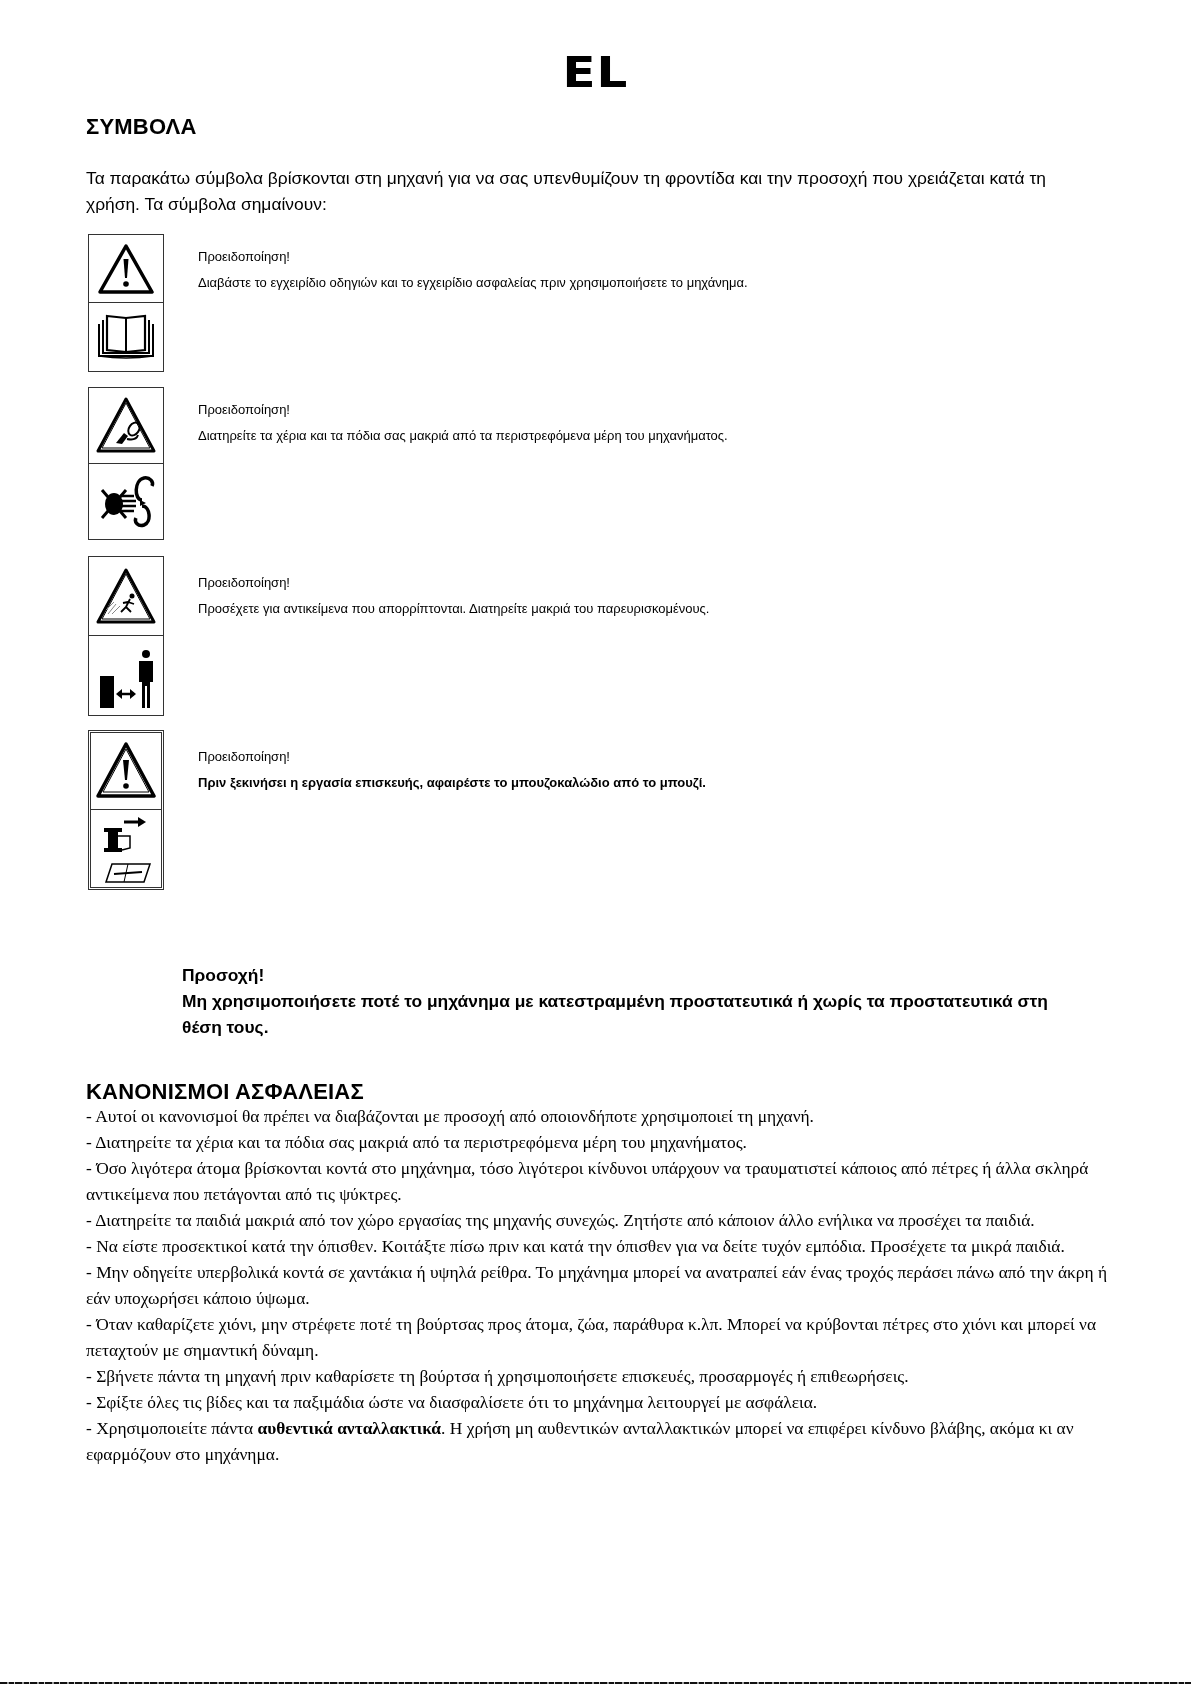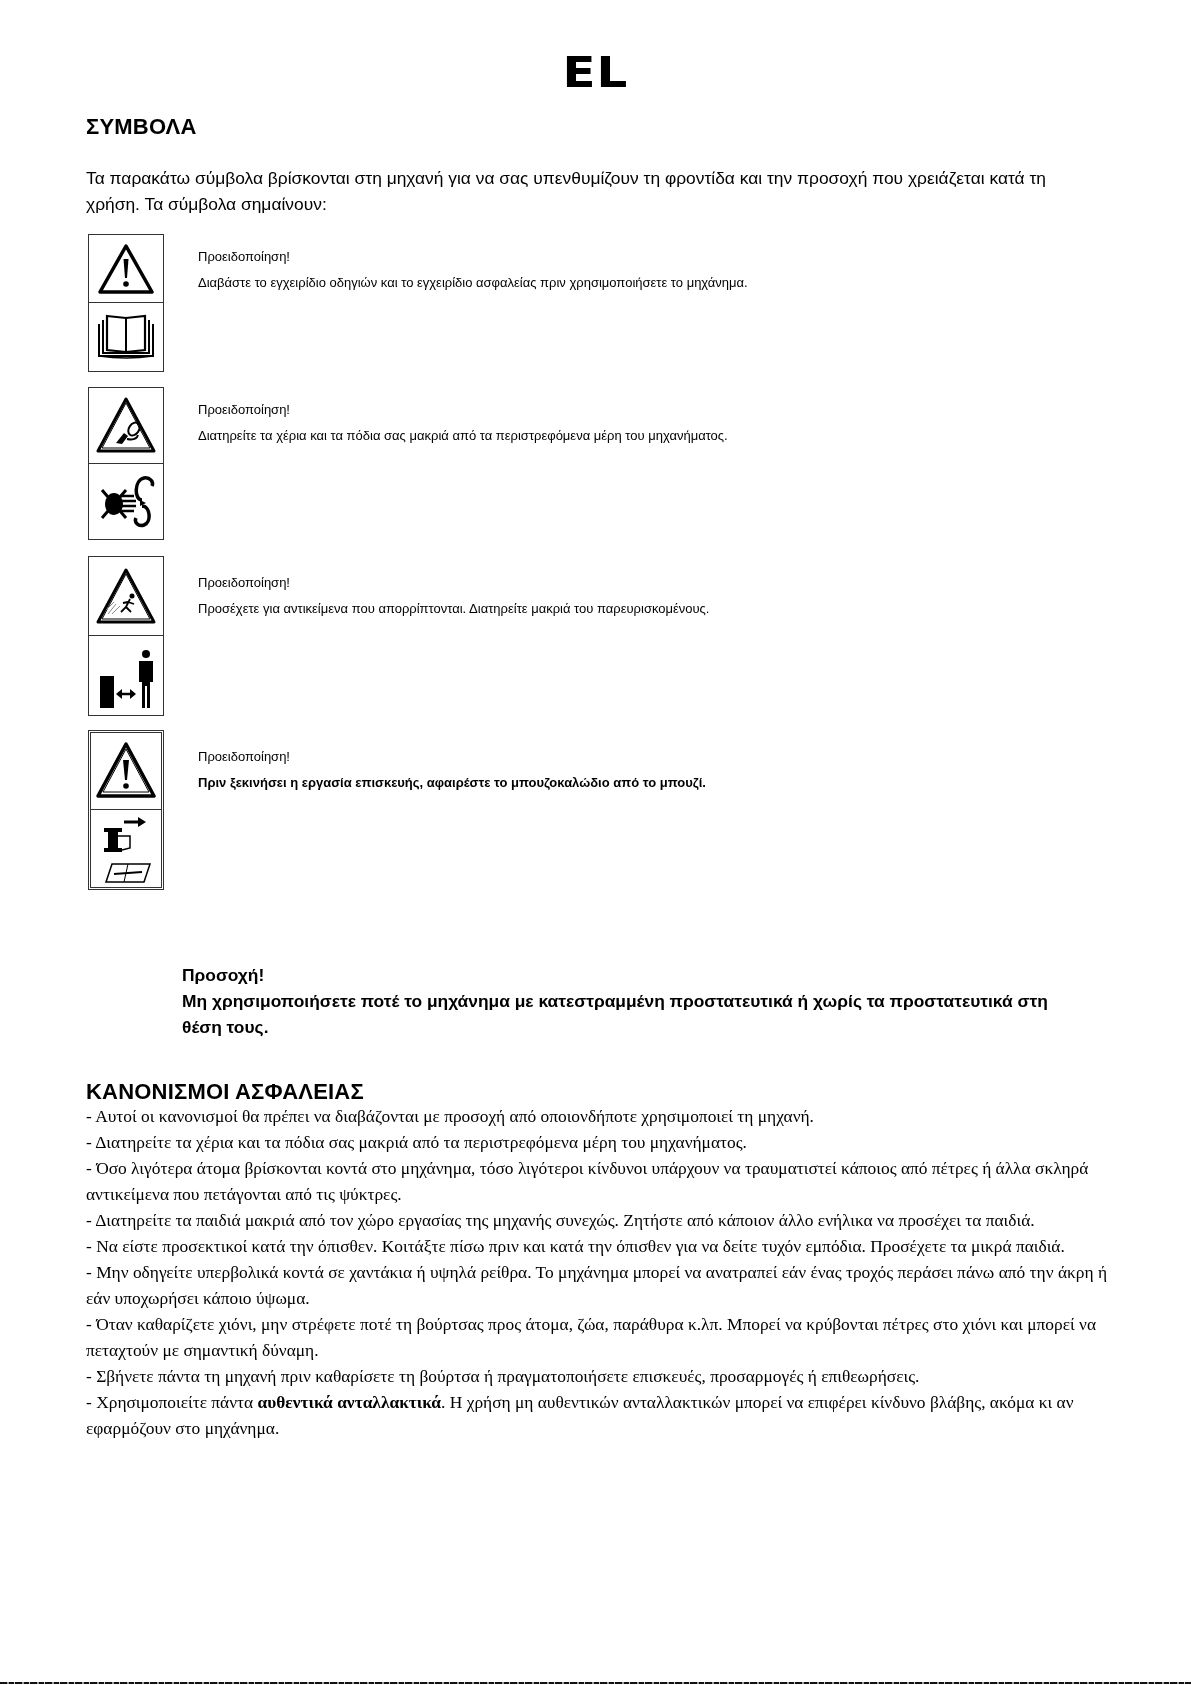--- a/index.html
+++ b/index.html
@@ -206,18 +206,19 @@
   <div class="h1" style="top:1063px;margin-top:16px;">ΚΑΝΟΝΙΣΜΟΙ ΑΣΦΑΛΕΙΑΣ</div>
 
   <div class="rules">
     <p>- Αυτοί οι κανονισμοί θα πρέπει να διαβάζονται με προσοχή από οποιονδήποτε χρησιμοποιεί τη μηχανή.</p>
     <p>- Διατηρείτε τα χέρια και τα πόδια σας μακριά από τα περιστρεφόμενα μέρη του μηχανήματος.</p>
     <p>- Όσο λιγότερα άτομα βρίσκονται κοντά στο μηχάνημα, τόσο λιγότεροι κίνδυνοι υπάρχουν να τραυματιστεί κάποιος από πέτρες ή άλλα σκληρά αντικείμενα που πετάγονται από τις ψύκτρες.</p>
     <p>- Διατηρείτε τα παιδιά μακριά από τον χώρο εργασίας της μηχανής συνεχώς. Ζητήστε από κάποιον άλλο ενήλικα να προσέχει τα παιδιά.</p>
     <p>- Να είστε προσεκτικοί κατά την όπισθεν. Κοιτάξτε πίσω πριν και κατά την όπισθεν για να δείτε τυχόν εμπόδια. Προσέχετε τα μικρά παιδιά.</p>
     <p>- Μην οδηγείτε υπερβολικά κοντά σε χαντάκια ή υψηλά ρείθρα. Το μηχάνημα μπορεί να ανατραπεί εάν ένας τροχός περάσει πάνω από την άκρη ή εάν υποχωρήσει κάποιο ύψωμα.</p>
     <p>- Όταν καθαρίζετε χιόνι, μην στρέφετε ποτέ τη βούρτσας προς άτομα, ζώα, παράθυρα κ.λπ. Μπορεί να κρύβονται πέτρες στο χιόνι και μπορεί να πεταχτούν με σημαντική δύναμη.</p>
-    <p>- Σβήνετε πάντα τη μηχανή πριν καθαρίσετε τη βούρτσα ή πραγματοποιήσετε επισκευές, προσαρμογές ή επιθεωρήσεις.</p>
+    <p>- Σβήνετε πάντα τη μηχανή πριν καθαρίσετε τη βούρτσα ή χρησιμοποιήσετε επισκευές, προσαρμογές ή επιθεωρήσεις.</p>
+    <p>- Σφίξτε όλες τις βίδες και τα παξιμάδια ώστε να διασφαλίσετε ότι το μηχάνημα λειτουργεί με ασφάλεια.</p>
     <p><span>- Χρησιμοποιείτε πάντα </span><b>αυθεντικά ανταλλακτικά</b><span>. Η χρήση μη αυθεντικών ανταλλακτικών μπορεί να επιφέρει κίνδυνο βλάβης, ακόμα κι αν εφαρμόζουν στο μηχάνημα.</span></p>
   </div>
 
   <div class="bottom-rule"></div>
 </div>
 
 </body></html>

